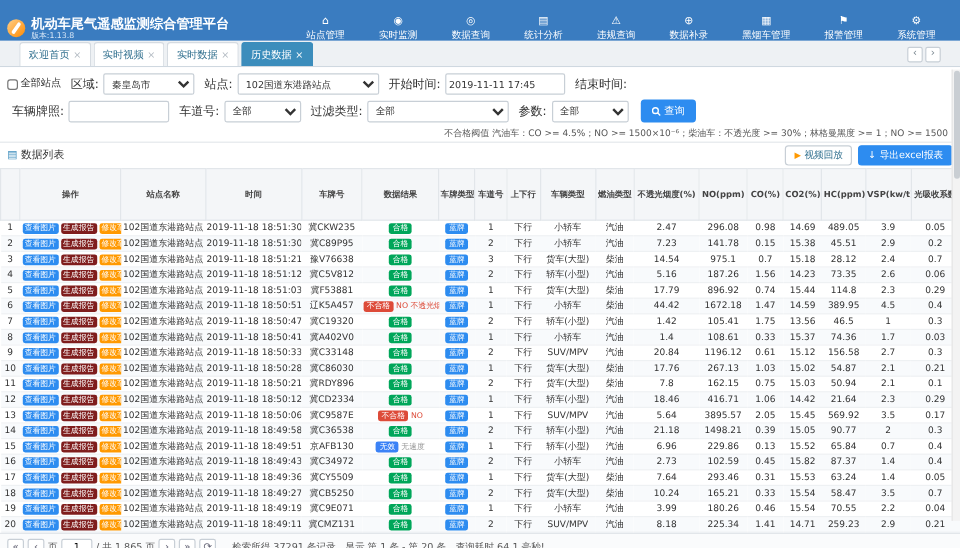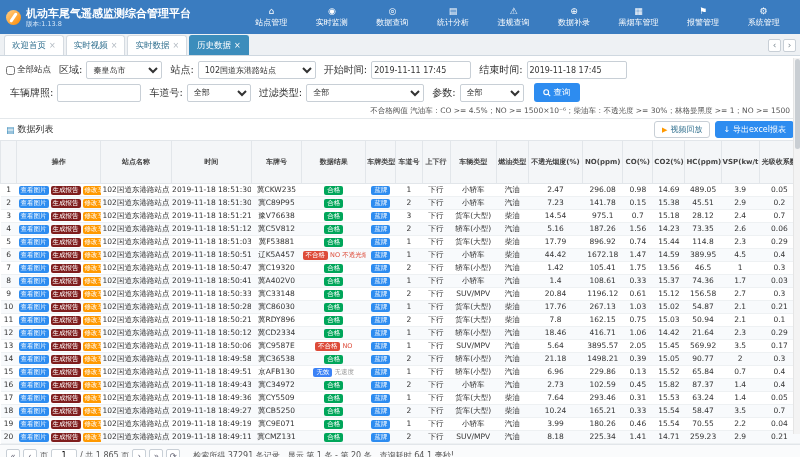--- a/index.html
+++ b/index.html
@@ -1,30 +1,30 @@
 <!DOCTYPE html>
 <html><head>
 <meta charset="utf-8">
 <style>
 *{box-sizing:border-box;margin:0;padding:0}
 html,body{width:800px;height:457px;overflow:hidden;background:#fff;font-family:"DejaVu Sans","Liberation Sans",sans-serif}
 .app{position:relative;width:800px;height:457px;display:flex;flex-direction:column;font-size:9px;color:#333;background:#fff}
 
-.topbar{height:34px;background:#3a7cc0;display:flex;align-items:center;padding:0 6px;flex:0 0 auto}
+.topbar{height:34px;background:#3a7cc0;display:flex;align-items:flex-end;padding:0 6px;flex:0 0 auto}
 .brand{display:flex;align-items:center;gap:5px;width:235px;flex:0 0 auto}
 .logo{width:15px;height:15px;border-radius:50%;background:linear-gradient(135deg,#ffd08a,#ff8a00);position:relative;flex:0 0 auto}
 .logo::after{content:"";position:absolute;left:6px;top:2px;width:3px;height:11px;background:#fff;transform:rotate(35deg);border-radius:2px}
 .app-title{color:#fff;font-size:11px;font-weight:bold;line-height:13px;white-space:nowrap}
 .app-version{color:#d7e7f7;font-size:6.5px;line-height:8px}
 .topnav{display:flex;flex:1;justify-content:space-around;align-items:center}
 .nav-item{display:flex;flex-direction:column;align-items:center;color:#fff;cursor:pointer;line-height:1}
 .nav-icon{font-size:9px;height:11px}
 .nav-label{font-size:8px;margin-top:1px;white-space:nowrap}
 
-.tabbar{height:22px;background:#eef1f4;border-bottom:1px solid #cfd8e0;display:flex;align-items:flex-end;padding:0 4px;flex:0 0 auto}
+.tabbar{height:22px;background:#eef1f4;border-bottom:1px solid #cfd8e0;display:flex;align-items:flex-end;padding:0 16px;flex:0 0 auto}
 .tabs{display:flex;gap:2px;height:20px}
 .tab{display:flex;align-items:center;gap:3px;background:#fff;border:1px solid #d5dbe1;border-bottom:none;border-radius:3px 3px 0 0;padding:0 7px;font-size:8.5px;color:#31708f;cursor:pointer;height:20px;white-space:nowrap}
 .tab .tab-close{color:#b0b8c0;font-size:8px;cursor:pointer}
 .tab.active{background:#3c8dbc;border-color:#3c8dbc;color:#fff}
 .tab.active .tab-close{color:#fff}
 .tab-arrows{margin-left:auto;display:flex;gap:2px;padding-bottom:3px}
 .tarrow{width:13px;height:13px;border:1px solid #c8cfd6;background:#fff;color:#7a8790;font-size:9px;line-height:11px;text-align:center;border-radius:2px;cursor:pointer}
 
 .filters{padding:5px 6px 0;background:#fff;flex:0 0 auto}
 .frow{display:flex;align-items:center;gap:4px;margin-bottom:4px}
@@ -159,21 +159,20 @@
         <input type="checkbox" style="">
         <span>全部站点</span>
       </label>
       <span class="flabel">区域:</span>
       <select class="fsel w70"><option>秦皇岛市</option></select>
       <span class="flabel">站点:</span>
       <select class="fsel w110"><option>102国道东港路站点</option></select>
       <span class="flabel">开始时间:</span>
       <input class="fin w100" value="2019-11-11 17:45" style="">
       <span class="flabel">结束时间:</span>
-      <input class="fin w100" value="2019-11-18 17:45" style="">
     </div>
     <div class="frow">
       <span class="flabel">车辆牌照:</span>
       <input class="fin w80" style="">
       <span class="flabel">车道号:</span>
       <select class="fsel w64"><option>全部</option></select>
       <span class="flabel">过滤类型:</span>
       <select class="fsel w110"><option>全部</option></select>
       <span class="flabel">参数:</span>
       <select class="fsel w64"><option>全部</option></select>

